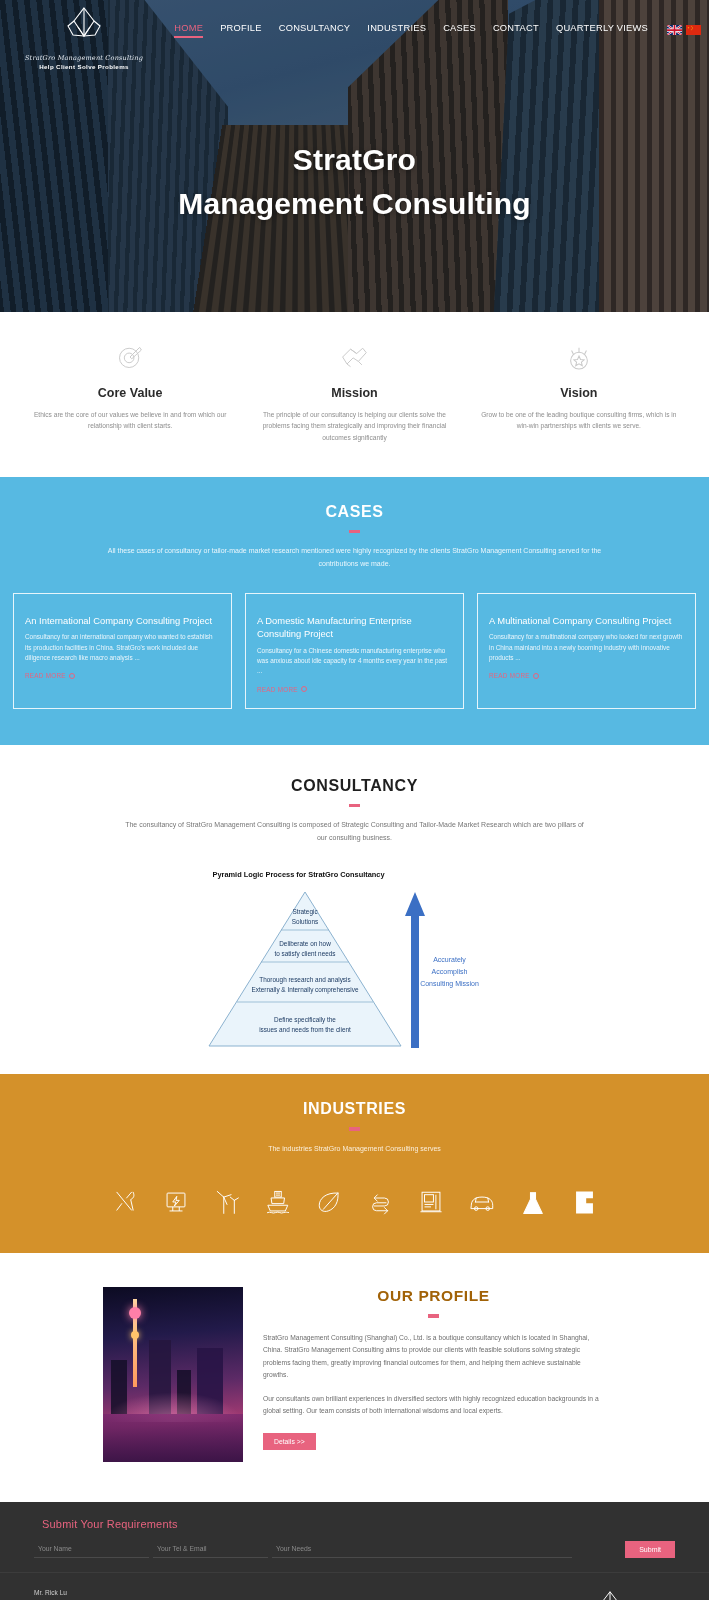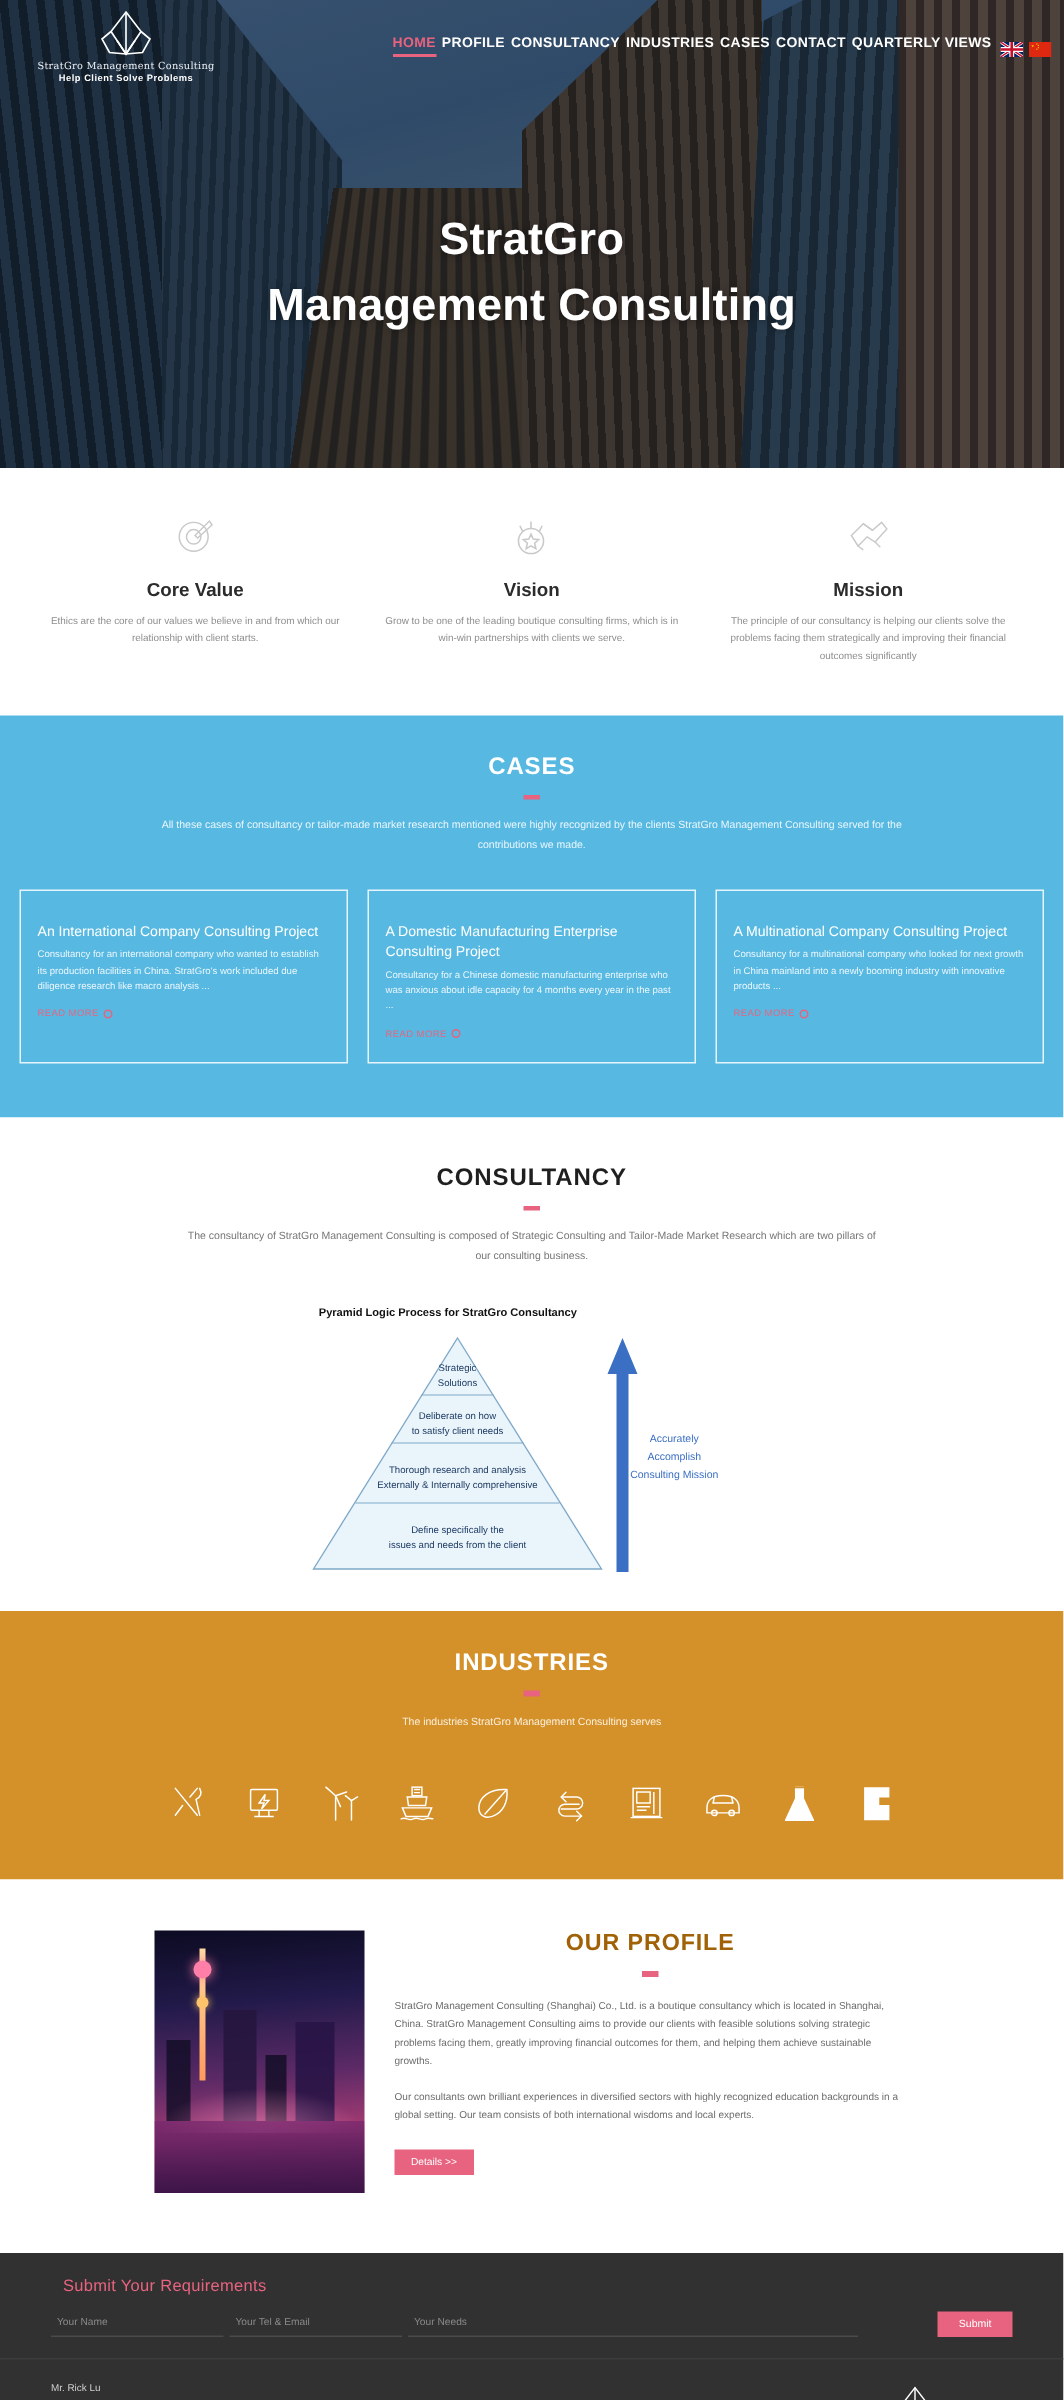--- a/index.html
+++ b/index.html
@@ -48,31 +48,31 @@
   .hero-veil { position: absolute; inset: 0; background: rgba(24,34,48,0.34); }
 
   .nav {
     position: relative; z-index: 5;
     height: 60px;
     display: flex; align-items: center;
   }
   .brand { position: absolute; left: 24px; top: 6px; width: 120px; text-align: center; }
   .brand-mark { display: block; margin: 0 auto; }
   .brand-script {
-    display: block; margin-top: 0;
+    display: block; margin-top: 14px;
     font-family: "DejaVu Serif", serif;
-    font-size: 6.5px; color: #e9eef4;
+    font-style: italic; font-size: 6.5px; color: #e9eef4;
     letter-spacing: .2px; white-space: nowrap;
   }
   .brand-tag {
     display: block; margin-top: 1px;
     font-size: 6.2px; font-weight: bold; color: #ffffff;
     letter-spacing: .35px; white-space: nowrap;
   }
-  .menu { margin-left: auto; display: flex; align-items: flex-end; gap: 4px; padding-right: 8px; font-weight: bold; }
+  .menu { margin-left: auto; display: flex; align-items: center; gap: 17px; padding-right: 8px; }
   .menu-item {
     font-size: 9.3px; color: #ffffff; letter-spacing: .25px;
     white-space: nowrap; position: relative; padding-bottom: 5px; cursor: pointer;
   }
   .menu-item.active { color: #e8637f; }
   .menu-item.active::after {
     content:""; position: absolute; left: 0; right: 0; bottom: 0;
     height: 1.6px; background: #e8637f;
   }
   .flags { display: flex; align-items: center; gap: 4px; margin-left: 2px; }
@@ -299,41 +299,41 @@
         <circle cx="15" cy="17" r="5.5"></circle>
         <path d="M16 16 L27 5 L29 8 L18 18 Z"></path>
       </svg>
     </div>
     <div class="value-title">Core Value</div>
     <div class="value-desc">Ethics are the core of our values we believe in and from which our relationship with client starts.</div>
   </div>
 
   <div class="value-col">
     <div class="value-icon">
-      <svg width="26" height="30" viewBox="0 0 28 32" fill="none" stroke="#c9c9c9" stroke-width="1.1">
-        <circle cx="14" cy="20" r="9"></circle>
-        <polygon points="14,15 15.6,18.6 19.5,19 16.6,21.6 17.5,25.4 14,23.4 10.5,25.4 11.4,21.6 8.5,19 12.4,18.6"></polygon>
-        <path d="M6 9 L8 13 M14 6 L14 11 M22 9 L20 13"></path>
-      </svg>
-    </div>
-    <div class="value-title">Vision</div>
-    <div class="value-desc">Grow to be one of the leading boutique consulting firms, which is in win-win partnerships with clients we serve.</div>
-  </div>
-
-  <div class="value-col">
-    <div class="value-icon">
       <svg width="30" height="28" viewBox="0 0 34 32" fill="none" stroke="#c9c9c9" stroke-width="1.1">
         <path d="M4 16 L13 7 L20 12 L27 6 L31 11 L22 21 L16 17 L9 24 Z"></path>
         <path d="M13 7 L20 12"></path>
         <path d="M22 21 L26 25"></path>
         <path d="M9 24 L13 27"></path>
       </svg>
     </div>
     <div class="value-title">Mission</div>
     <div class="value-desc">The principle of our consultancy is helping our clients solve the problems facing them strategically and improving their financial outcomes significantly</div>
+  </div>
+
+  <div class="value-col">
+    <div class="value-icon">
+      <svg width="26" height="30" viewBox="0 0 28 32" fill="none" stroke="#c9c9c9" stroke-width="1.1">
+        <circle cx="14" cy="20" r="9"></circle>
+        <polygon points="14,15 15.6,18.6 19.5,19 16.6,21.6 17.5,25.4 14,23.4 10.5,25.4 11.4,21.6 8.5,19 12.4,18.6"></polygon>
+        <path d="M6 9 L8 13 M14 6 L14 11 M22 9 L20 13"></path>
+      </svg>
+    </div>
+    <div class="value-title">Vision</div>
+    <div class="value-desc">Grow to be one of the leading boutique consulting firms, which is in win-win partnerships with clients we serve.</div>
   </div>
 </section>
 
 <section class="cases">
   <h2 class="sec-title">CASES</h2>
   <div class="sec-dash"></div>
   <p class="sec-sub">All these cases of consultancy or tailor-made market research mentioned were highly recognized by the clients StratGro Management Consulting served for the contributions we made.</p>
 
   <div class="case-row">
     <div class="case-card">

